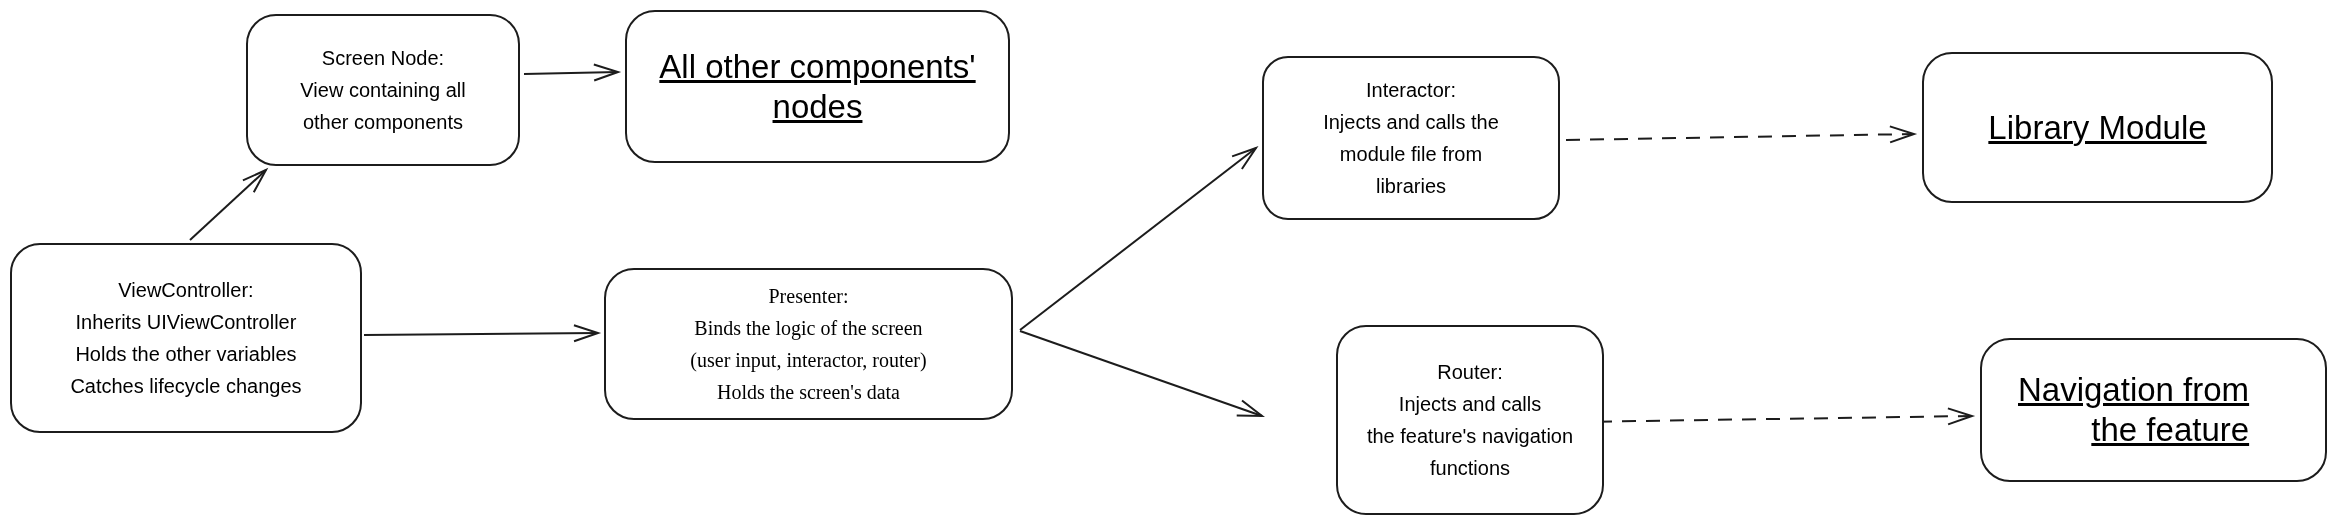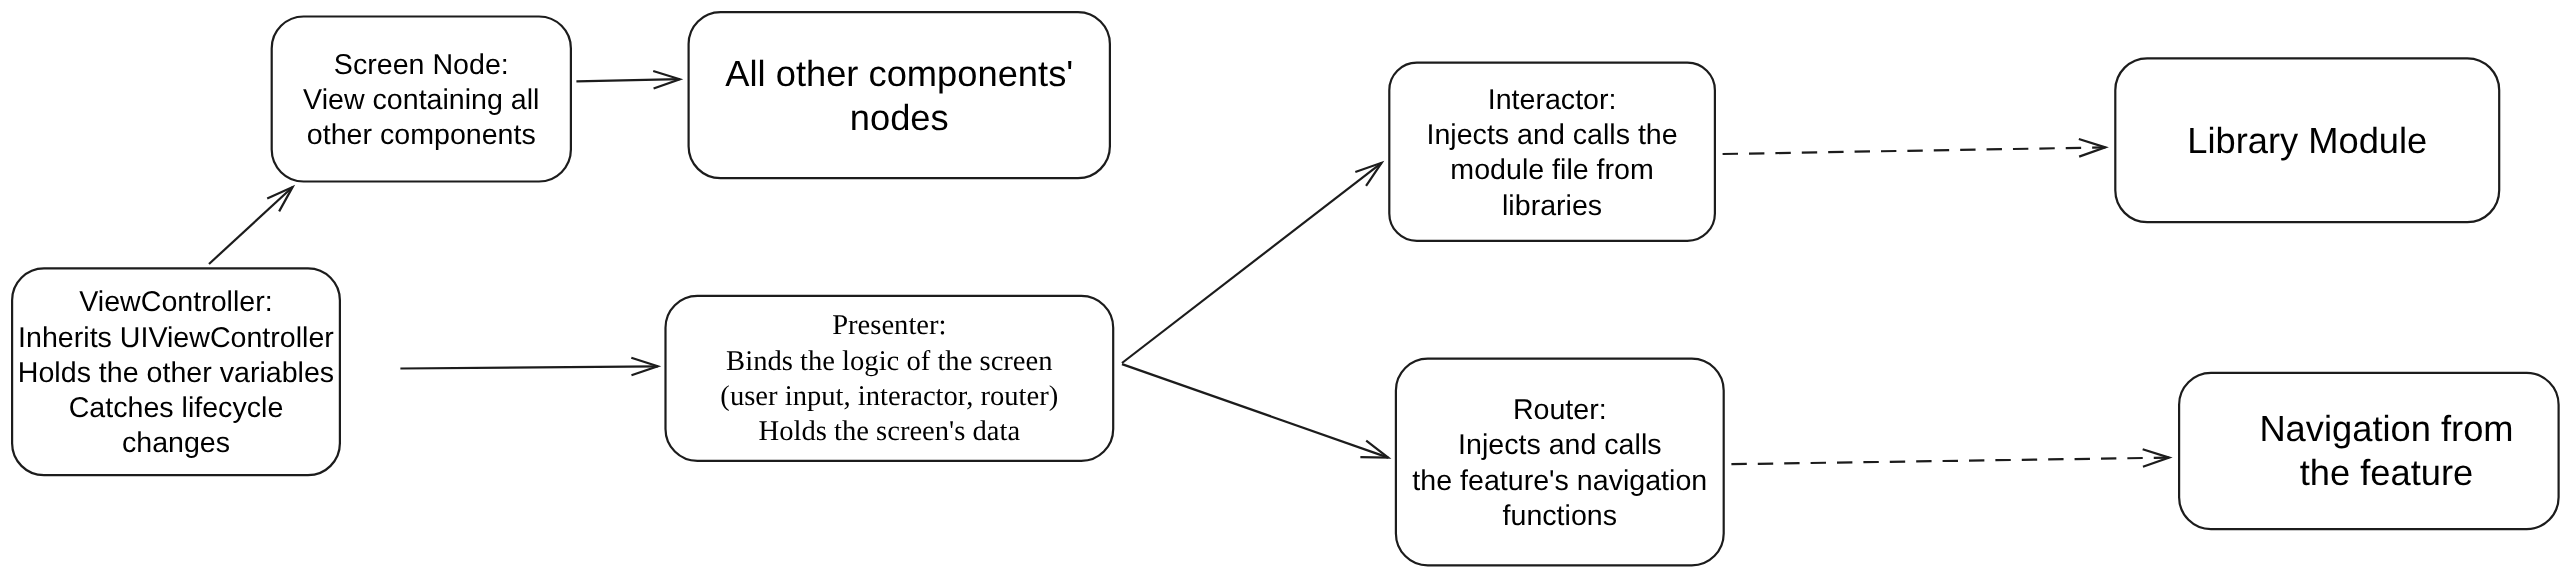--- a/index.html
+++ b/index.html
@@ -28,40 +28,41 @@
     box-sizing: border-box;
     border: 2px solid #1c1c1c;
     border-radius: 30px;
     background: #ffffff;
     color: #000000;
     display: flex;
     align-items: center;
     justify-content: center;
     text-align: center;
     white-space: pre-line;
-    font-size: 26px;
+    font-size: 20px;
     line-height: 32px;
   }
   .node.big {
     font-size: 33px;
     line-height: 40px;
+    text-decoration: underline;
   }
   .node.left-align {
     justify-content: flex-start;
-    text-align: center;
-    padding-left: 72px;
+    text-align: right;
+    padding-left: 36px;
   }
   
-  #node-viewcontroller { left: 10px;   top: 243px; width: 300px; height: 190px; }
+  #node-viewcontroller { left: 10px;   top: 243px; width: 352px; height: 190px; }
   #node-screen-node    { left: 246px;  top: 14px;  width: 274px; height: 152px; }
   #node-all-other      { left: 625px;  top: 10px;  width: 385px; height: 153px; }
   #node-presenter      { left: 604px;  top: 268px; width: 409px; height: 152px; font-family: Liberation Serif, serif; }
   #node-interactor     { left: 1262px; top: 56px;  width: 298px; height: 164px; border-radius: 26px; }
   #node-library        { left: 1922px; top: 52px;  width: 351px; height: 151px; }
-  #node-router         { left: 1268px; top: 325px; width: 300px; height: 190px; }
+  #node-router         { left: 1336px; top: 325px; width: 268px; height: 190px; }
   #node-navigation     { left: 1980px; top: 338px; width: 347px; height: 144px; }
 </style>
 </head>
 <body>
 
 <div class="canvas">
 
   <svg class="edges" viewBox="0 0 2339 524" xmlns="http://www.w3.org/2000/svg" aria-hidden="true">
     <defs>
       <marker id="arrowhead" markerUnits="userSpaceOnUse" markerWidth="30" markerHeight="24" refX="26" refY="10" orient="auto">

